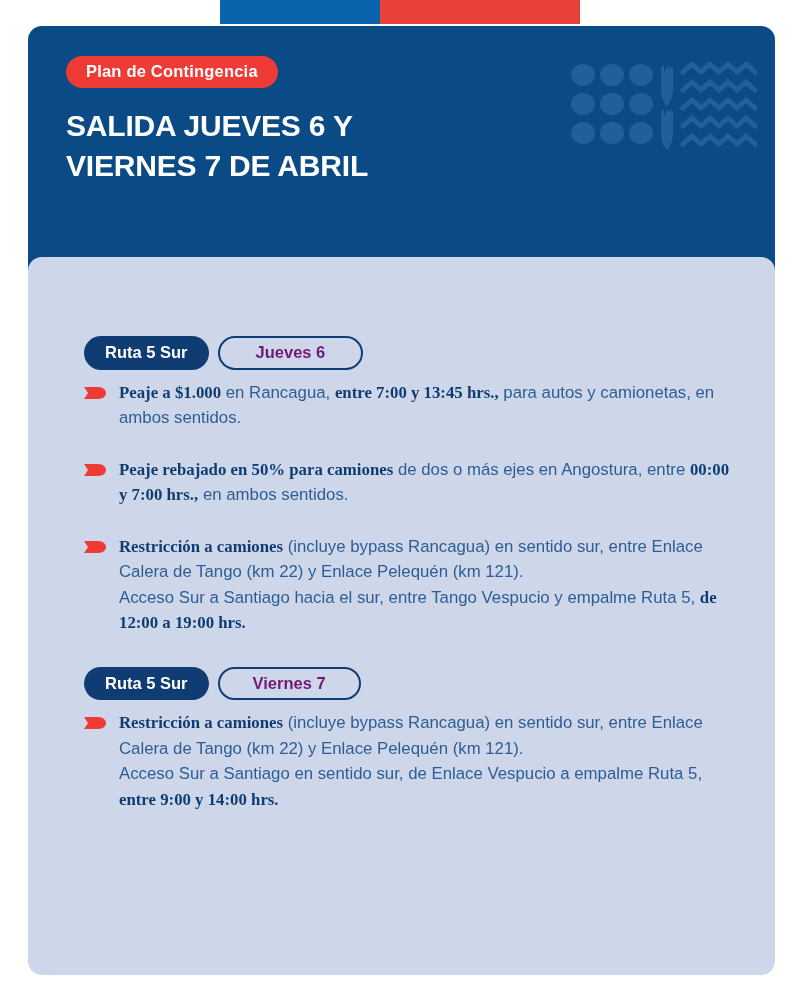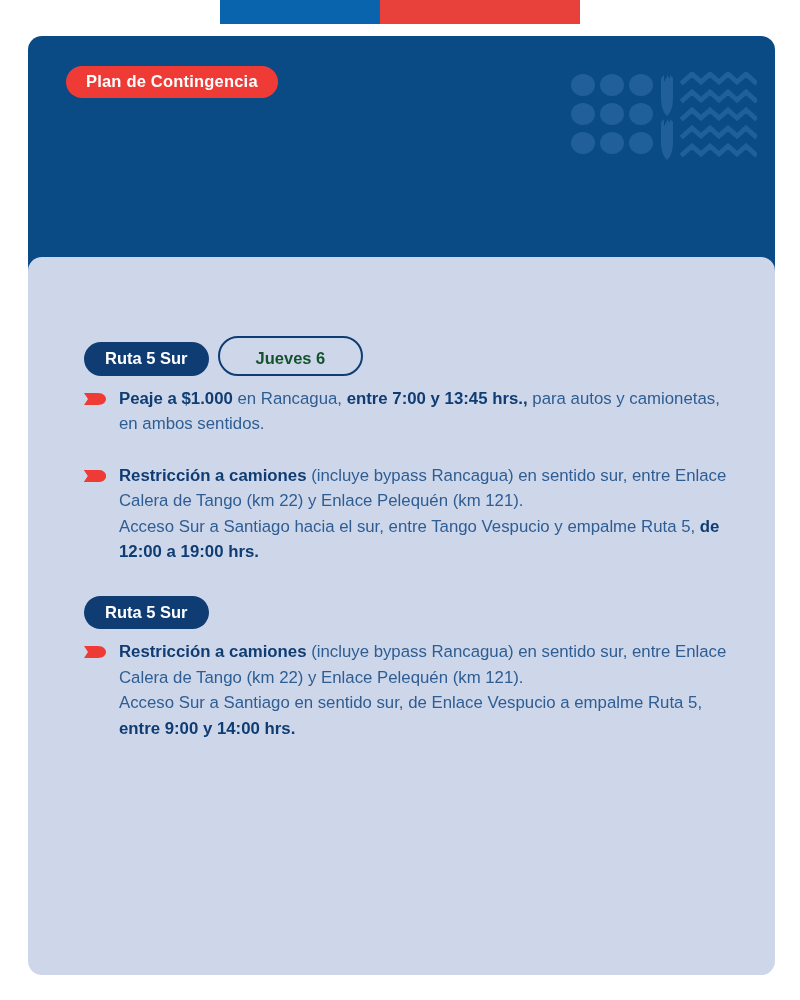--- a/index.html
+++ b/index.html
@@ -37,21 +37,21 @@
     top: 0;
     left: 380px;
     width: 200px;
     height: 24px;
     background: #e8403a;
   }
 
   
   .header-card {
     position: absolute;
-    top: 36px;
+    top: 26px;
     left: 28px;
     width: 747px;
     height: 283px;
     background: #0a4a85;
     border-radius: 14px;
     overflow: hidden;
   }
 
   .badge-contingencia {
     position: absolute;
@@ -107,41 +107,41 @@
   .panel-inner {
     position: absolute;
     top: 79px;
     left: 56px;
     right: 36px;
   }
 
   
   .pill-row {
     display: flex;
-    align-items: flex-end;
+    align-items: flex-start;
     gap: 9px;
     margin-bottom: 10px;
   }
   .pill {
     font-size: 16.5px;
     font-weight: bold;
     line-height: 1;
     border-radius: 20px;
     white-space: nowrap;
   }
   .pill-solid {
     background: #0f3d73;
     color: #ffffff;
     padding: 8px 21px 9px 21px;
   }
   .pill-outline {
     background: transparent;
-    color: #14532d;
+    color: #701a75;
     border: 2.2px solid #0f3d73;
-    padding: 12px 36px 7px 36px;
+    padding: 6px 36px 7px 36px;
   }
 
   
   .bullet-group {
     margin-bottom: 0;
   }
   .bullet {
     position: relative;
     padding-left: 35px;
     margin-bottom: 26px;
@@ -157,20 +157,21 @@
     position: absolute;
     left: 0;
     top: 7px;
     width: 22px;
     height: 12px;
     display: block;
   }
   .bullet b {
     color: #0f3d73;
     font-weight: bold;
+    font-family: Liberation Serif, serif;
   }
 
   .section-two {
     margin-top: 31px;
   }
   .section-two .pill-outline {
     padding-left: 33px;
     padding-right: 33px;
   }
 </style>
@@ -179,20 +180,22 @@
 
 <div class="topbars">
   <div class="topbar-blue"></div>
   <div class="topbar-red"></div>
 </div>
 
 <div class="header-card">
 
   <div class="badge-contingencia">Plan de Contingencia</div>
 
+  <div class="header-title">SALIDA JUEVES 6 Y
+VIERNES 7 DE ABRIL</div>
 
   <svg class="motif" viewBox="0 0 186 88" xmlns="http://www.w3.org/2000/svg">
     <g fill="#2f6ca8">
 
       <g>
         <path d="M12 2 C19 2 24 7 24 13 C24 19 19 24 12 24 C5 24 0 19 0 13 C0 7 5 2 12 2 Z"></path>
         <path d="M12 31 C19 31 24 36 24 42 C24 48 19 53 12 53 C5 53 0 48 0 42 C0 36 5 31 12 31 Z"></path>
         <path d="M12 60 C19 60 24 65 24 71 C24 77 19 82 12 82 C5 82 0 77 0 71 C0 65 5 60 12 60 Z"></path>
       </g>
       <g transform="translate(29,0)">
@@ -227,27 +230,28 @@
       <div class="bullet-group">
         <div class="pill-row">
           <span class="pill pill-solid">Ruta 5 Sur</span>
           <span class="pill pill-outline">Jueves 6</span>
         </div>
         <div class="bullet"><svg class="marker" viewBox="0 0 22 12">
             <path d="M0 0 L14 0 C19 0 22 3 22 6 C22 9 19 12 14 12 L0 12 L4 6 Z" fill="#ee3b36"></path>
           </svg><span><b>Peaje a $1.000</b><span> en Rancagua, </span><b>entre 7:00 y 13:45 hrs.,</b><span> para autos y camionetas, en ambos sentidos.</span></span></div>
         <div class="bullet"><svg class="marker" viewBox="0 0 22 12">
             <path d="M0 0 L14 0 C19 0 22 3 22 6 C22 9 19 12 14 12 L0 12 L4 6 Z" fill="#ee3b36"></path>
-          </svg></div>
+          </svg><span><b>Peaje rebajado en 50% para camiones</b><span> de dos o más ejes en Angostura, entre </span><b>00:00 y 7:00 hrs.,</b><span> en ambos sentidos.</span></span></div>
         <div class="bullet"><svg class="marker" viewBox="0 0 22 12">
             <path d="M0 0 L14 0 C19 0 22 3 22 6 C22 9 19 12 14 12 L0 12 L4 6 Z" fill="#ee3b36"></path>
           </svg><span><b>Restricción a camiones</b><span> (incluye bypass Rancagua) en sentido sur, entre Enlace Calera de Tango (km 22) y Enlace Pelequén (km 121).</span><br><span>Acceso Sur a Santiago hacia el sur, entre Tango Vespucio y empalme Ruta 5, </span><b>de 12:00 a 19:00 hrs.</b></span></div>
       </div>
       <div class="bullet-group section-two">
         <div class="pill-row">
           <span class="pill pill-solid">Ruta 5 Sur</span>
+          <span class="pill pill-outline">Viernes 7</span>
         </div>
         <div class="bullet"><svg class="marker" viewBox="0 0 22 12">
             <path d="M0 0 L14 0 C19 0 22 3 22 6 C22 9 19 12 14 12 L0 12 L4 6 Z" fill="#ee3b36"></path>
           </svg><span><b>Restricción a camiones</b><span> (incluye bypass Rancagua) en sentido sur, entre Enlace Calera de Tango (km 22) y Enlace Pelequén (km 121).</span><br><span>Acceso Sur a Santiago en sentido sur, de Enlace Vespucio a empalme Ruta 5, </span><b>entre 9:00 y 14:00 hrs.</b></span></div>
       </div>
     </div>
 </div>
 
 </body></html>

